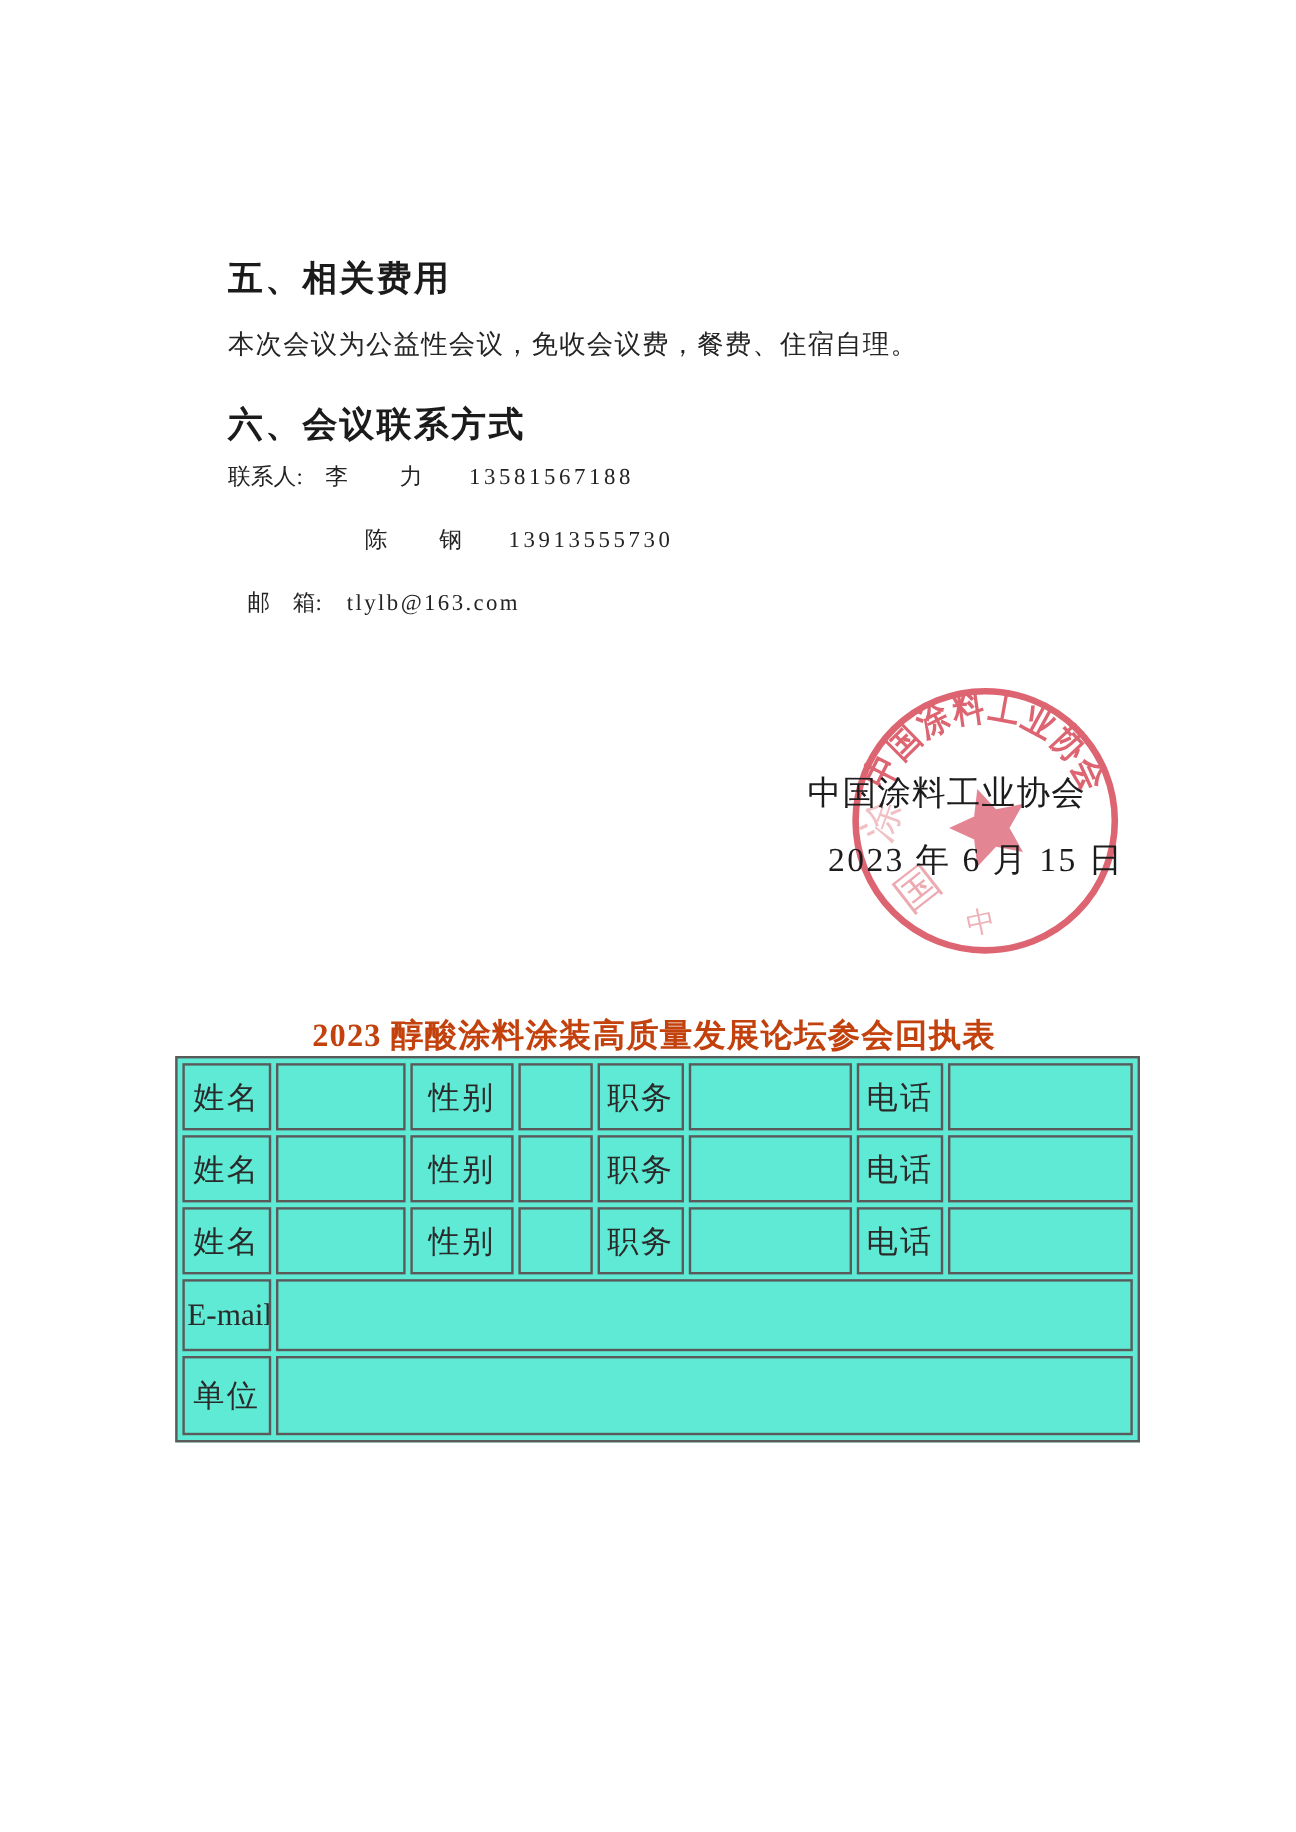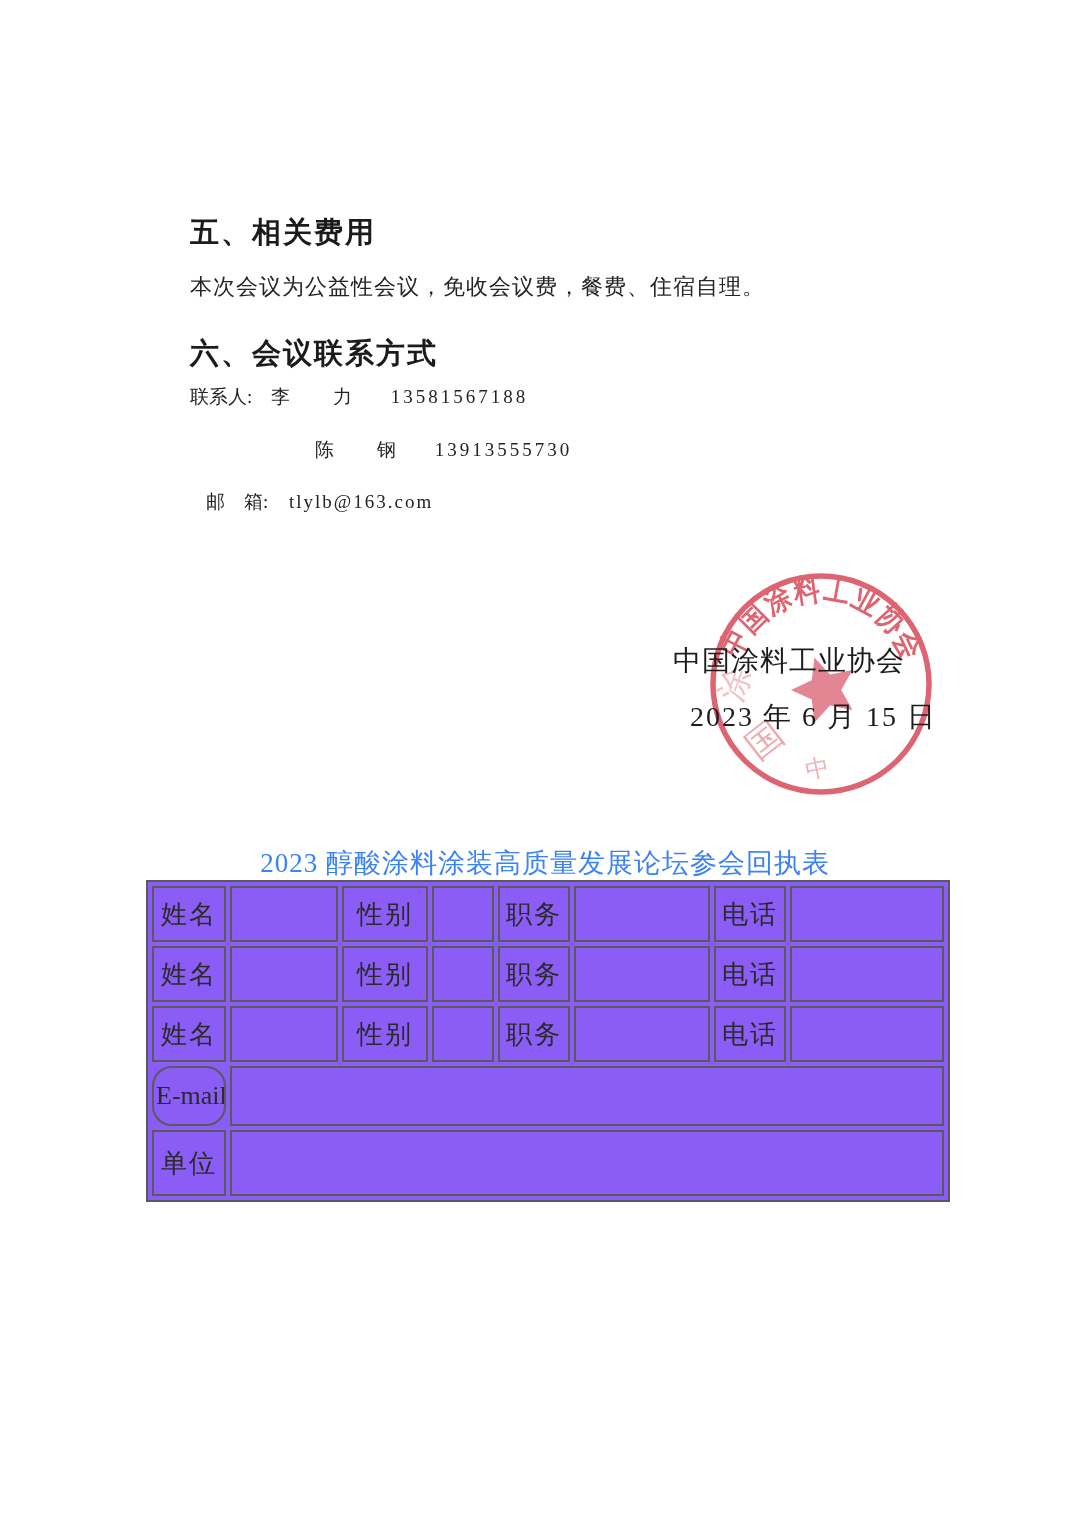--- a/index.html
+++ b/index.html
@@ -49,46 +49,46 @@
     color: #1c1c1c;
     letter-spacing: 2px;
     white-space: nowrap;
     z-index: 3;
   }
   .seal-svg { z-index: 2; }
   .form-title {
     width: 800px;
     text-align: center;
     font-family: "Liberation Serif", "DejaVu Serif", serif;
-    font-weight: 400;
+    font-weight: 700;
     font-size: 27px;
-    color: #3b82f6;
+    color: #c2410c;
     letter-spacing: 1px;
     white-space: nowrap;
     z-index: 4;
   }
   table.reply-form {
     border-collapse: separate;
     border-spacing: 4px;
     border: 2px solid #5a5a5a;
-    background: #8b5cf6;
+    background: #5eead4;
     table-layout: fixed;
   }
   table.reply-form td {
     border: 2px solid #5a5a5a;
     font-size: 26px;
     color: #2a2a2a;
     text-align: center;
     vertical-align: middle;
     padding: 0 2px;
     overflow: hidden;
     white-space: nowrap;
   }
   td.lbl { letter-spacing: 2px; }
-  td.email-lbl { font-size: 25px; letter-spacing: 0; padding: 0; border-radius: 20px; }
+  td.email-lbl { font-size: 25px; letter-spacing: 0; padding: 0; }
   tr.attendee-row td { height: 52px; }
   tr.wide-row td { height: 56px; }
   tr.unit-row td { height: 62px; }
 </style>
 </head>
 <body>
 
 <div class="page">
 
   <div class="abs heading" style="left:190px; top:213px;">五、相关费用</div>
@@ -97,21 +97,21 @@
 
   <div class="abs heading" style="left:190px; top:334px;">六、会议联系方式</div>
 
   <div class="abs contact-line" style="left:190px; top:384px;">
     <span class="contact-label">联系人:</span>
     <span class="contact-name">李　力</span>
     <span class="contact-phone">13581567188</span>
   </div>
 
   <div class="abs contact-line" style="left:300px; top:437px;">
-    <span class="contact-name" style="margin-left:15px;">陈　钢</span>
+    <span class="contact-name" style="margin-left:4px;">陈　钢</span>
     <span class="contact-phone">13913555730</span>
   </div>
 
   <div class="abs contact-line" style="left:206px; top:489px;">
     <span class="contact-label">邮　箱:</span>
     <span class="email-value">tlylb@163.com</span>
   </div>
 
   <svg class="abs seal-svg" style="left:700px; top:563px;" width="242" height="242" viewBox="0 0 242 242">
     <g opacity="0.88">

